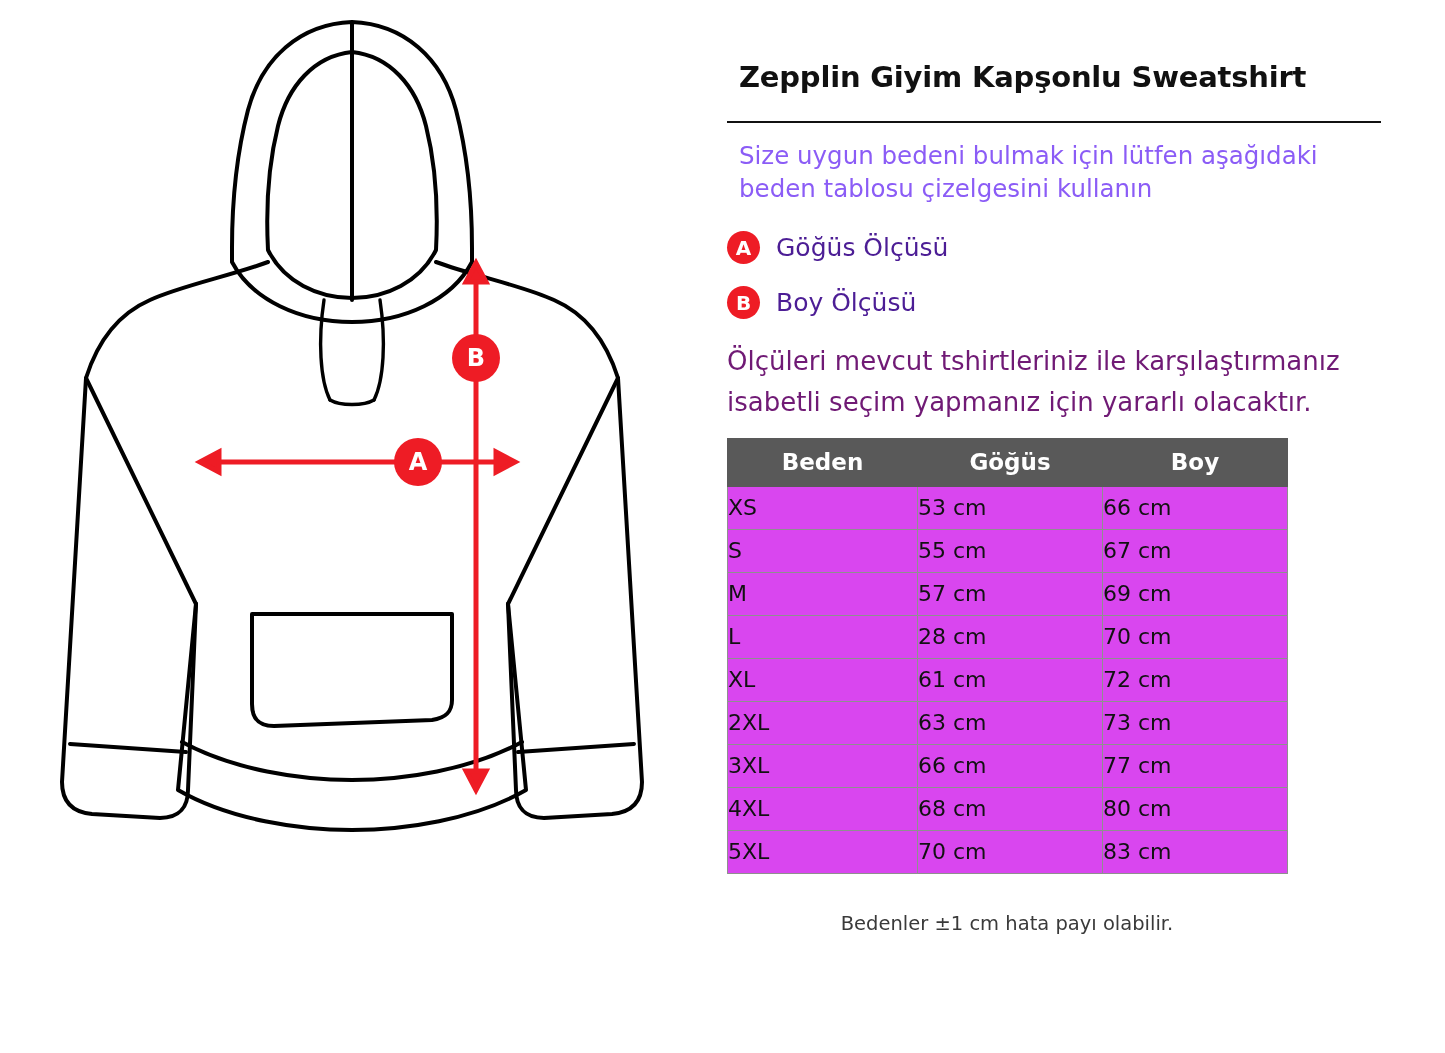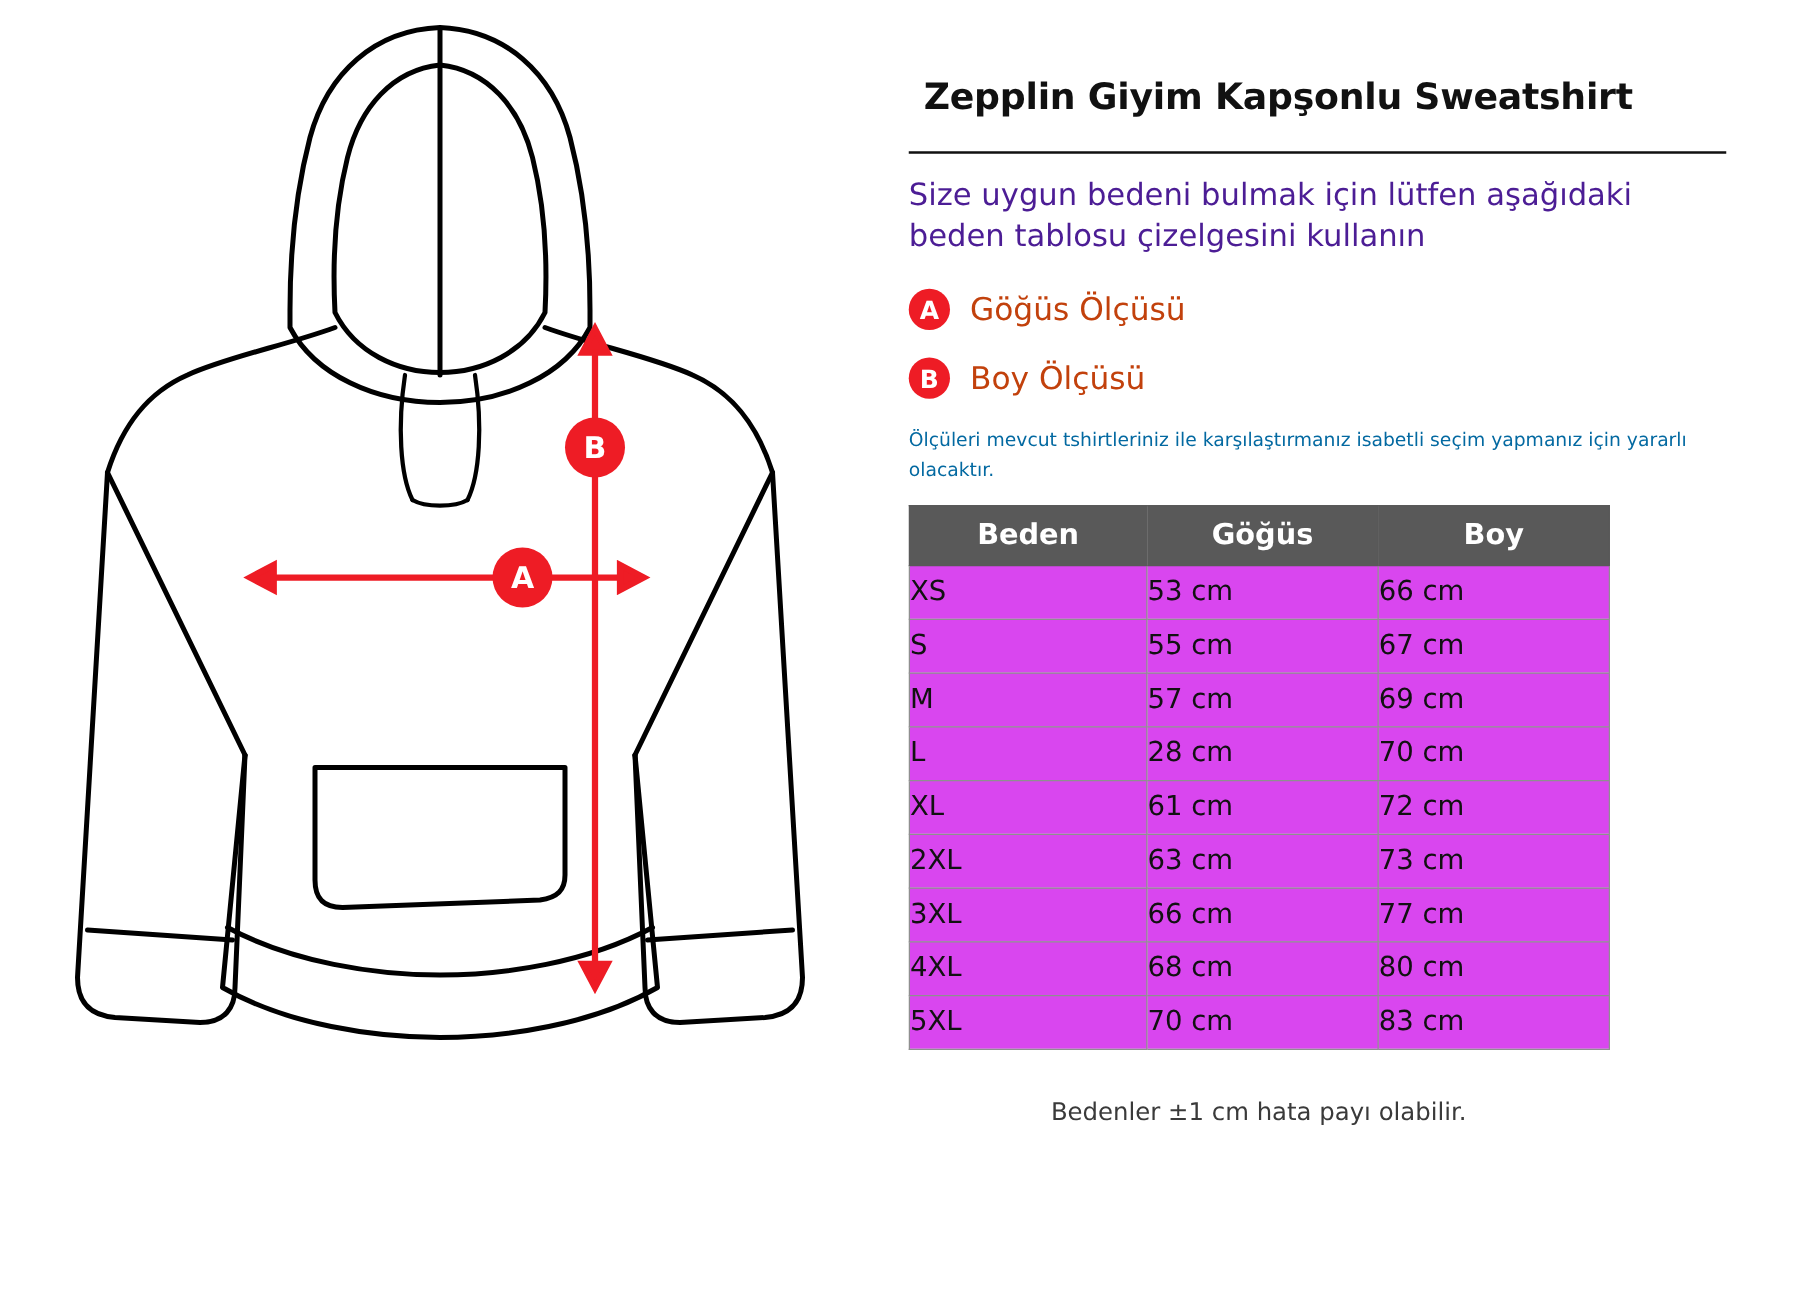--- a/index.html
+++ b/index.html
@@ -48,22 +48,22 @@
   }
   .rule {
     height: 2px;
     background: #111;
     width: 654px;
     margin-bottom: 16px;
   }
   .subtitle {
     font-size: 24.5px;
     line-height: 1.36;
-    color: #4c1d95;
-    margin: 0 0 26px 0;
+    color: #8b5cf6;
+    margin: 0 0 26px 12px;
     max-width: 660px;
   }
   .legend-row {
     display: flex;
     align-items: center;
     margin-bottom: 22px;
   }
   .badge {
     width: 33px;
     height: 33px;
@@ -73,26 +73,26 @@
     font-size: 20px;
     font-weight: 700;
     display: flex;
     align-items: center;
     justify-content: center;
     flex: 0 0 auto;
   }
   .legend-label {
     font-size: 25px;
     margin-left: 16px;
-    color: #c2410c;
+    color: #4c1d95;
   }
   .note {
-    font-size: 15px;
+    font-size: 26px;
     line-height: 1.55;
-    color: #0369a1;
+    color: #701a75;
     margin: 22px 0 16px 0;
     max-width: 650px;
   }
 
   
   table.size-table {
     border-collapse: collapse;
     width: 560px;
     margin-top: 15px;
     table-layout: fixed;

